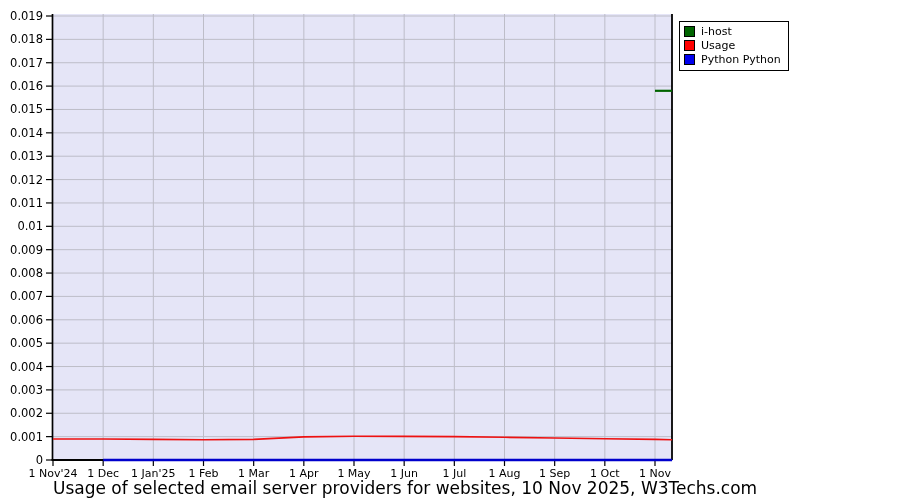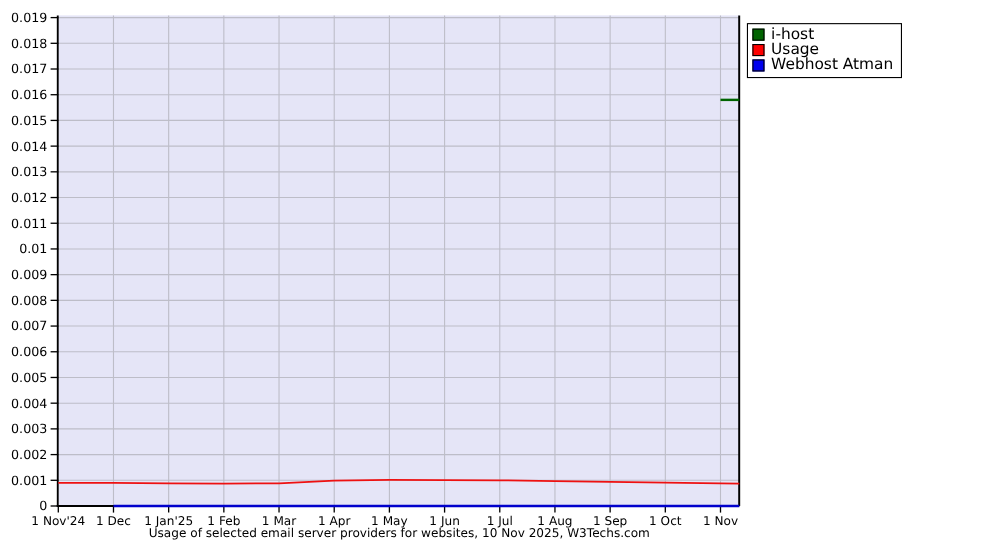--- a/index.html
+++ b/index.html
@@ -14,33 +14,33 @@
   .legend{
     position:absolute;
     left:679px;top:21px;
     background:#ffffff;
     border:1.5px solid #000000;
     padding:3px 7px 4px 4px;
     display:flex;flex-direction:column;gap:1px;
   }
   .legend-row{
     display:flex;align-items:center;gap:6px;
-    font-size:14px;line-height:13px;color:#000000;
+    font-size:11px;line-height:13px;color:#000000;
     white-space:nowrap;
   }
   .swatch{
     width:9px;height:9px;
     border:1px solid #000000;
     display:inline-block;flex:0 0 auto;
   }
   .chart-title{
     position:absolute;
     left:53px;top:478px;width:620px;
-    text-align:center;
-    font-size:11px;color:#000000;
+    text-align:left;
+    font-size:17px;color:#000000;
     white-space:nowrap;
   }
 </style>
 </head>
 <body>
 
 <div class="screen">
 
   <svg id="chart-svg" width="900" height="500">
       <rect x="53" y="14" width="619" height="446" fill="#e5e5f7"></rect>
@@ -153,19 +153,19 @@
     <div class="legend-row">
       <span class="swatch" style="background: rgb(0, 100, 0);"></span>
       <span>i-host</span>
     </div>
     <div class="legend-row">
       <span class="swatch" style="background: rgb(255, 0, 0);"></span>
       <span>Usage</span>
     </div>
     <div class="legend-row">
       <span class="swatch" style="background: rgb(0, 0, 238);"></span>
-      <span>Webhost Atman</span>
+      <span>Python Python</span>
     </div>
   </div>
 
   <div class="chart-title">Usage of selected email server providers for websites, 10 Nov 2025, W3Techs.com</div>
 
 </div>
 
 </body></html>

